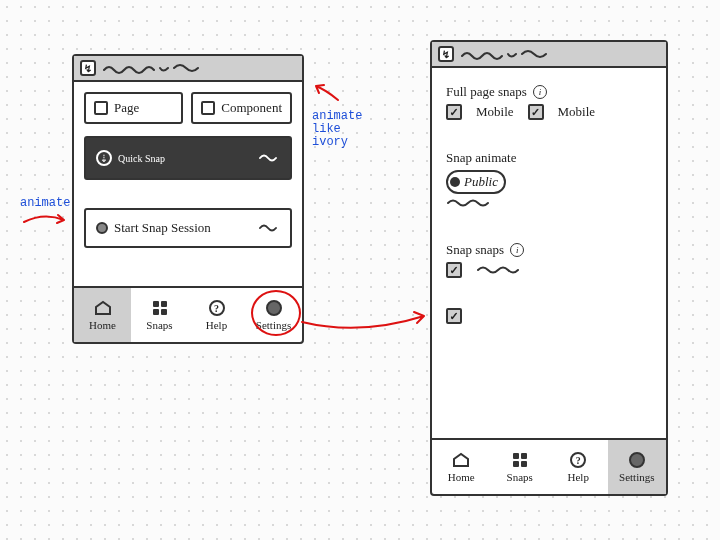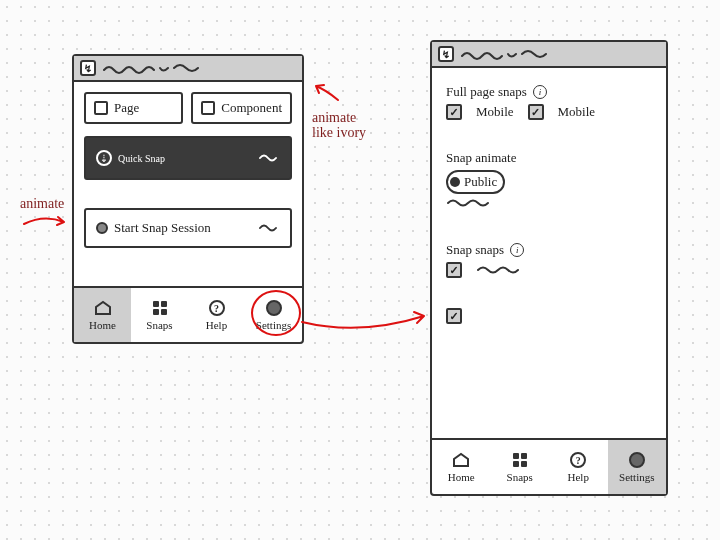--- a/index.html
+++ b/index.html
@@ -129,30 +129,30 @@
   }
   .opts { display:flex; gap:14px; align-items:center; }
   .chk {
     width:16px; height:16px; border:2px solid #333; border-radius:2px;
     background:#cfcfcf; display:flex; align-items:center; justify-content:center;
     font-size:11px; font-weight:bold; cursor:pointer; flex-shrink:0;
   }
   .radio {
     display:inline-flex; align-items:center;
     border:2px solid #333; border-radius:999px;
-    padding:2px 6px 2px 2px; gap:4px; cursor:pointer;
+    padding:2px 6px 2px 2px; gap:4px; cursor:pointer;font-style:italic;
   }
   .radio .rdot { width:10px; height:10px; border-radius:50%; background:#333; }
   .miniSquig { width:70px; height:10px; margin-top:4px; }
   .miniSquig path { stroke:#333; stroke-width:2; fill:none; stroke-linecap:round; }
 
   
   .anno {
     position:absolute;
-    color:#7f1d1d; font-size:14px;
+    color:#1d4ed8; font-size:12px;font-family:Liberation Mono, monospace;
   }
   .anno svg path { stroke:#d11; stroke-width:2; fill:none; stroke-linecap:round; }
   .circle-anno {
     position:absolute;
     border:2px solid #d11;
     border-radius:50%;
     pointer-events:none;
   }
 </style>
 </head>

